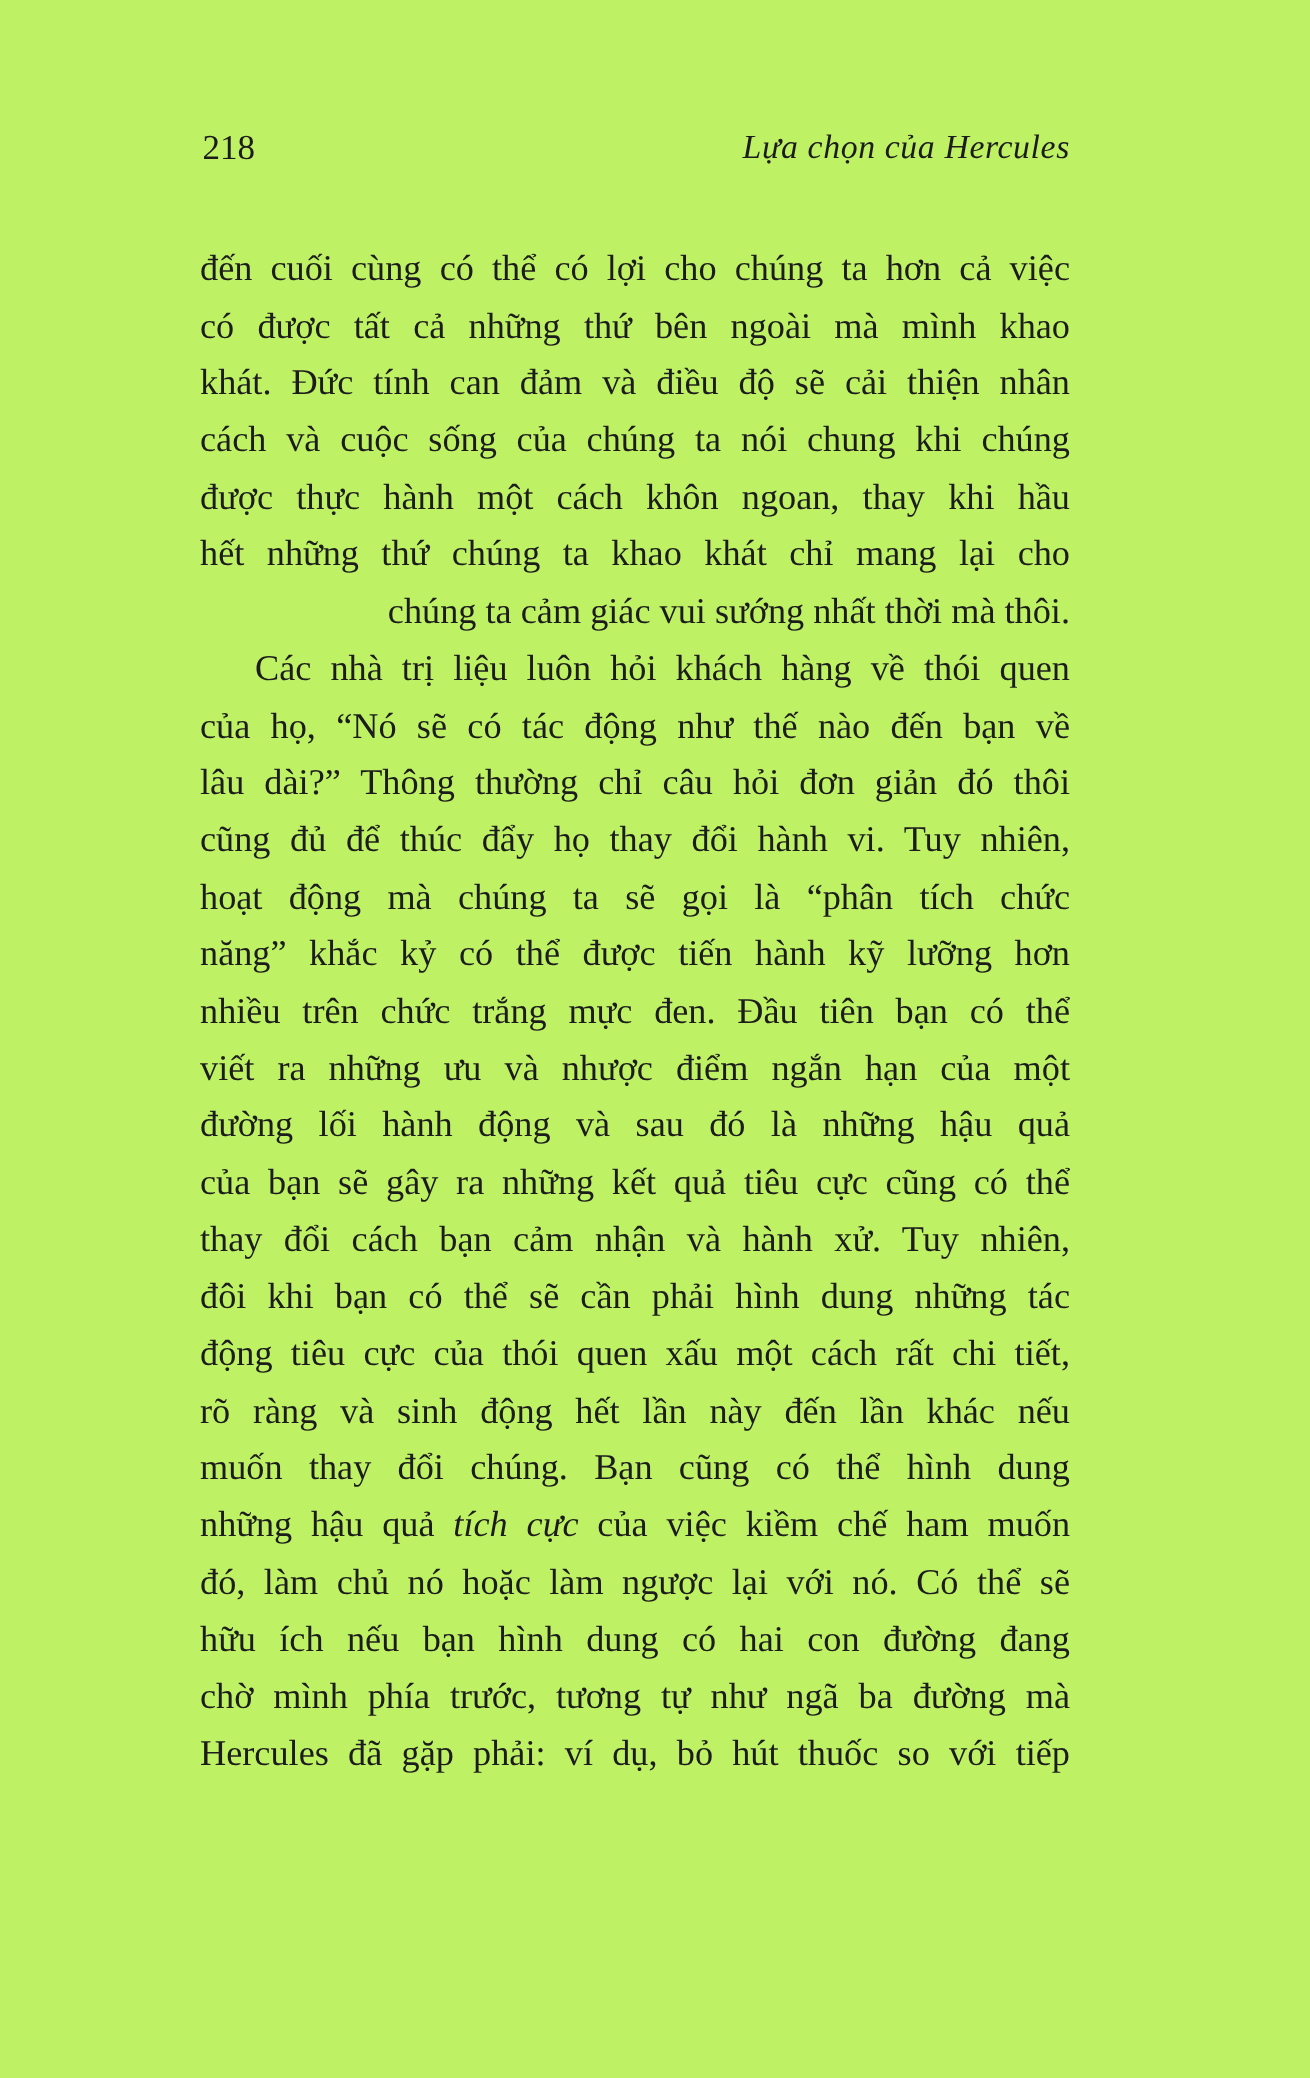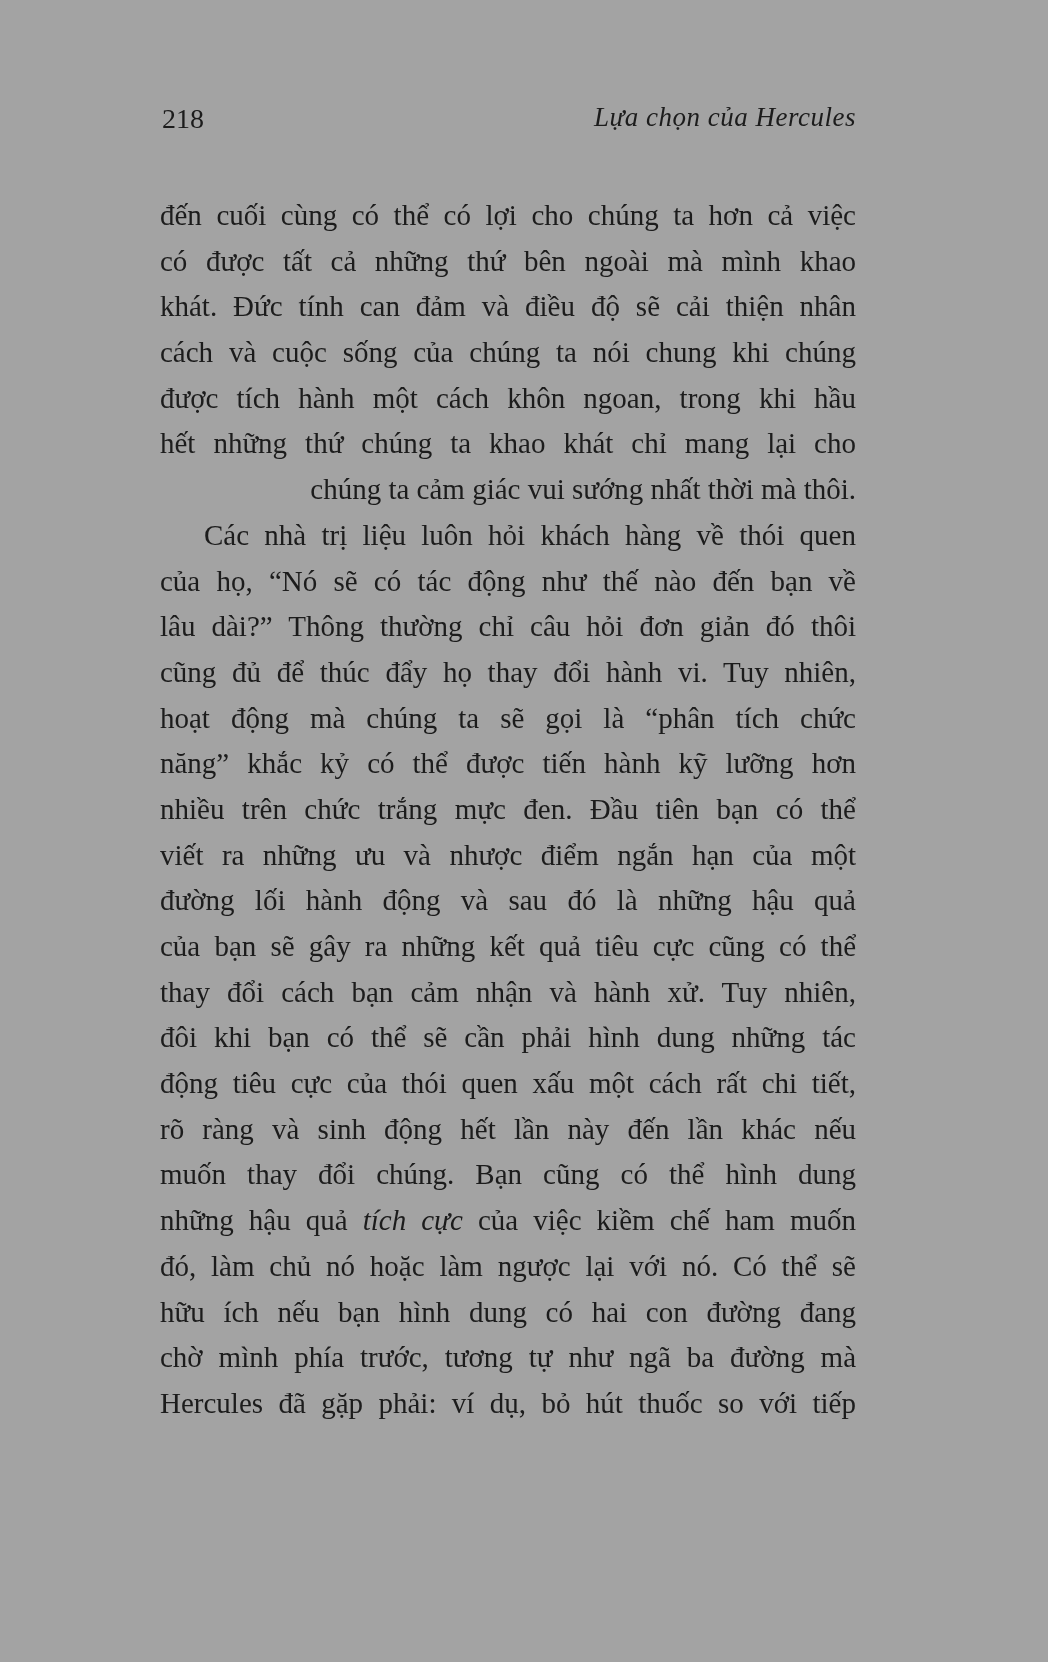--- a/index.html
+++ b/index.html
@@ -4,21 +4,21 @@
 <style>
   html, body {
     margin: 0;
     padding: 0;
     background: #ffffff;
   }
   .page {
     position: relative;
     width: 1048px;
     height: 1662px;
-    background: #a3a3a3;
+    background: #bef264;
     font-family: "Liberation Serif", "DejaVu Serif", serif;
     color: #1c1c1c;
     overflow: hidden;
   }
   .page-header {
     position: absolute;
     top: 100px;
     left: 160px;
     width: 696px;
     height: 40px;
@@ -74,21 +74,21 @@
   <div class="page-header">
     <span class="page-number">218</span>
     <span class="running-title">Lựa chọn của Hercules</span>
   </div>
   <div class="body-text">
       <div class="para">
         <div class="line stretch"><span>đến cuối cùng có thể có lợi cho chúng ta hơn cả việc</span></div>
         <div class="line stretch"><span>có được tất cả những thứ bên ngoài mà mình khao</span></div>
         <div class="line stretch"><span>khát. Đức tính can đảm và điều độ sẽ cải thiện nhân</span></div>
         <div class="line stretch"><span>cách và cuộc sống của chúng ta nói chung khi chúng</span></div>
-        <div class="line stretch"><span>được tích hành một cách khôn ngoan, trong khi hầu</span></div>
+        <div class="line stretch"><span>được thực hành một cách khôn ngoan, thay khi hầu</span></div>
         <div class="line stretch"><span>hết những thứ chúng ta khao khát chỉ mang lại cho</span></div>
         <div class="line"><span>chúng ta cảm giác vui sướng nhất thời mà thôi.</span></div>
       </div>
       <div class="para">
         <div class="line stretch indent"><span>Các nhà trị liệu luôn hỏi khách hàng về thói quen</span></div>
         <div class="line stretch"><span>của họ, “Nó sẽ có tác động như thế nào đến bạn về</span></div>
         <div class="line stretch"><span>lâu dài?” Thông thường chỉ câu hỏi đơn giản đó thôi</span></div>
         <div class="line stretch"><span>cũng đủ để thúc đẩy họ thay đổi hành vi. Tuy nhiên,</span></div>
         <div class="line stretch"><span>hoạt động mà chúng ta sẽ gọi là “phân tích chức</span></div>
         <div class="line stretch"><span>năng” khắc kỷ có thể được tiến hành kỹ lưỡng hơn</span></div>

